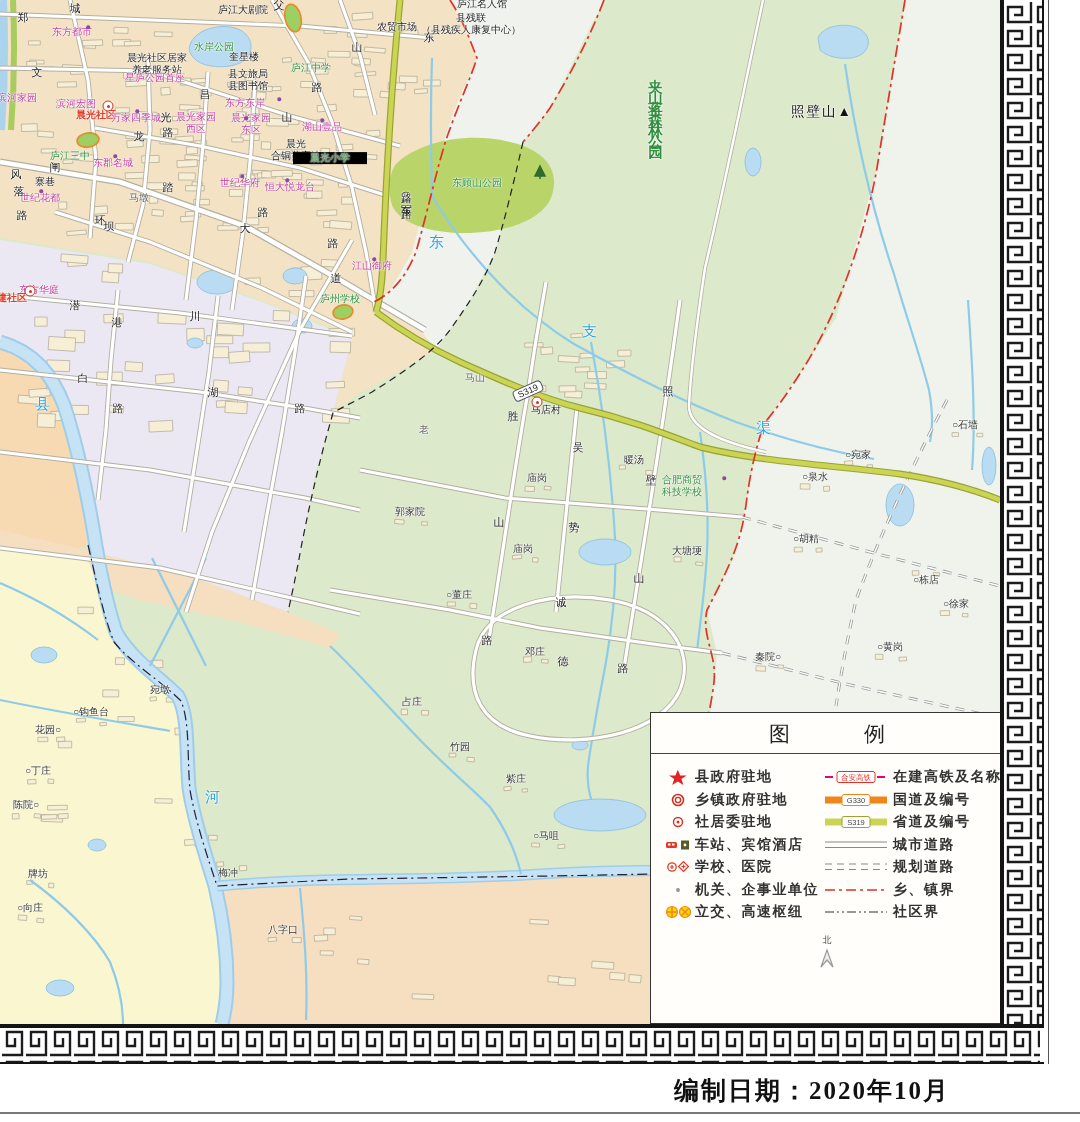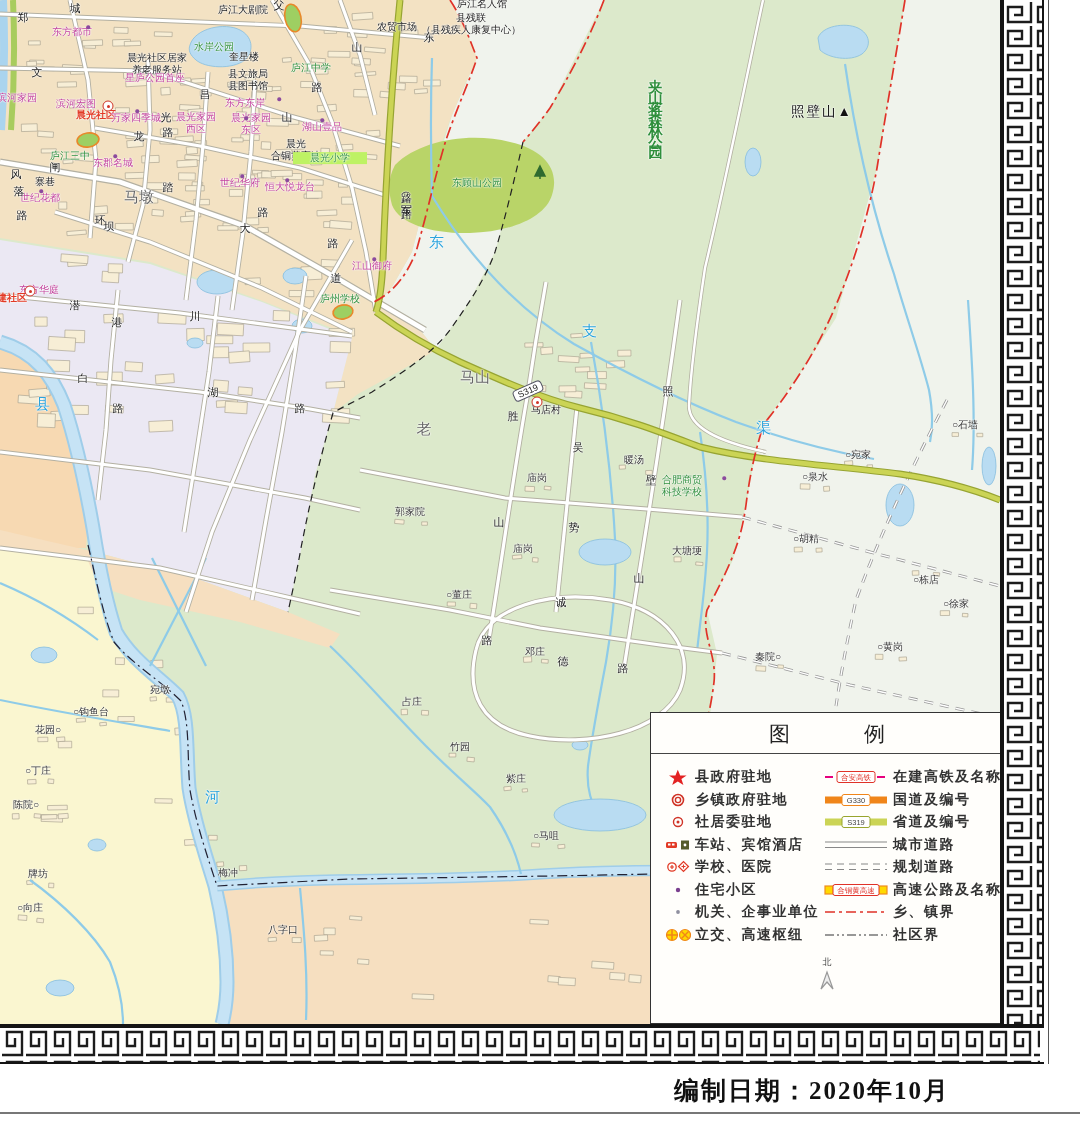--- a/index.html
+++ b/index.html
@@ -9,24 +9,24 @@
   #labels{position:absolute;left:0;top:0;width:1000px;height:1024px;overflow:hidden;z-index:3;}
   .lb{position:absolute;transform:translate(-50%,-50%);font-size:10px;color:#222;
       white-space:pre-line;text-align:center;line-height:1.18;
       text-shadow:0 0 2px #fff,0 0 2px #fff,0 0 1px #fff;}
   .pk{color:#c2429c;}
   .rd{color:#e23a26;font-weight:bold;}
   .gn{color:#2f8f3c;}
   .bl{color:#2ba3dc;font-size:15px;letter-spacing:1px;}
   .rc{font-size:11px;color:#1a1a1a;}
   .hm{font-size:10px;color:#333;}
-  .gy{color:#666;font-size:15px;}
+  .gy{color:#666;font-size:10px;}
   .bk{font-size:10px;color:#222;}
   .bk14{font-size:13.5px;color:#111;letter-spacing:2px;}
-  .hl{color:#2f8f3c;background:#bef264;padding:0 17px;}
+  .hl{color:#2f8f3c;background:#000000;padding:0 17px;}
   .v{writing-mode:vertical-rl;letter-spacing:4px;}
   .gnv{color:#2f8f3c;font-size:14.5px;font-weight:bold;letter-spacing:11px;writing-mode:vertical-rl;}
   .seat{position:absolute;width:9px;height:9px;border:1.5px solid #d03326;border-radius:50%;
         transform:translate(-50%,-50%);background:#fff;z-index:3;}
   .seat:after{content:"";position:absolute;left:50%;top:50%;width:3px;height:3px;background:#d03326;
         border-radius:50%;transform:translate(-50%,-50%);}
   .pdot{position:absolute;width:3.5px;height:3.5px;background:#8c4a9e;border-radius:50%;
         transform:translate(-50%,-50%);z-index:3;}
   .map-badge{position:absolute;background:#fff;border:1px solid #556;border-radius:4px;
         font-size:9px;padding:0 4px;color:#222;font-family:"Liberation Sans",sans-serif;
@@ -737,36 +737,20 @@
             <svg width="66" height="16">
               <line x1="2" y1="5" x2="64" y2="5" stroke="#888" stroke-width="1.2" stroke-dasharray="7 5"></line>
               <line x1="2" y1="10.5" x2="64" y2="10.5" stroke="#888" stroke-width="1.2" stroke-dasharray="7 5"></line>
             </svg>
           </span>
           <span class="lg-label">规划道路</span>
         </div>
         <div class="lg-row">
           <span class="lg-sym">
             <svg width="26" height="16">
-              <circle cx="13" cy="8" r="2.2" fill="#7a3f8f"></circle>
-            </svg>
-          </span>
-          <span class="lg-label">住宅小区</span>
-          <span class="lg-line">
-            <svg width="66" height="16">
-              <rect x="2" y="4" width="62" height="8" fill="#ffd900" stroke="#ef8b1f" stroke-width="1.2"></rect>
-              <rect x="10" y="2.5" width="46" height="11" rx="2" fill="#fff" stroke="#e03228" stroke-width="1"></rect>
-              <text x="33" y="11" text-anchor="middle" font-size="7.5" fill="#e03228" font-family="Liberation Sans,sans-serif">合铜黄高速</text>
-            </svg>
-          </span>
-          <span class="lg-label">高速公路及名称</span>
-        </div>
-        <div class="lg-row">
-          <span class="lg-sym">
-            <svg width="26" height="16">
               <circle cx="13" cy="8" r="1.9" fill="#8f8f9e"></circle>
             </svg>
           </span>
           <span class="lg-label">机关、企事业单位</span>
           <span class="lg-line">
             <svg width="66" height="16">
               <line x1="2" y1="8" x2="64" y2="8" stroke="#e03228" stroke-width="1.7" stroke-dasharray="10 4 3 4"></line>
             </svg>
           </span>
           <span class="lg-label">乡、镇界</span>

